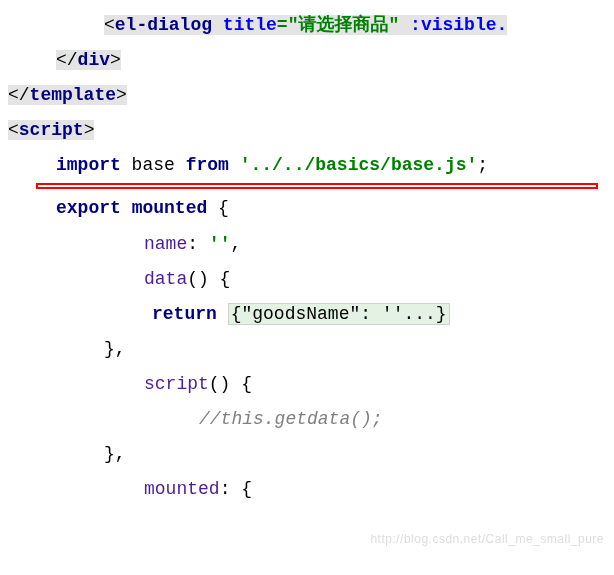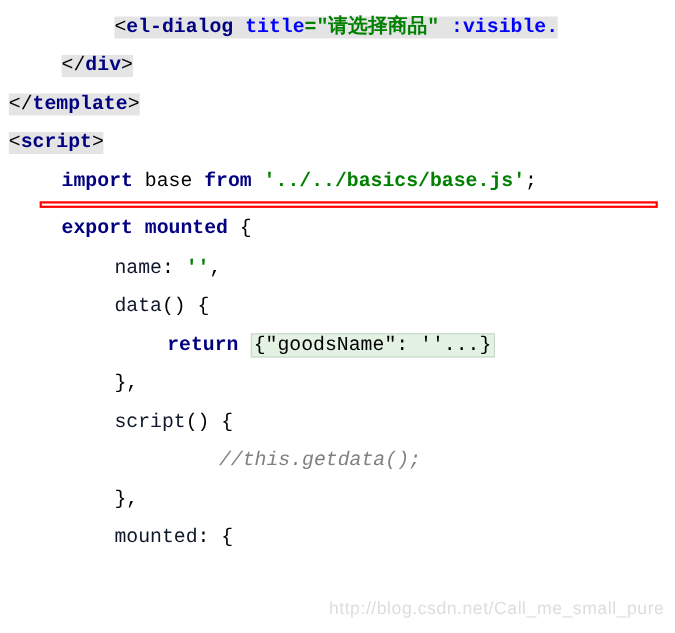--- a/index.html
+++ b/index.html
@@ -20,30 +20,30 @@
     .indent-3 { padding-left: 144px; }
     .punct { color: #000000; }
     .tag-name { color: #000080; font-weight: bold; }
     .attr-name { color: #0000ff; font-weight: bold; }
     .attr-val { color: #008000; font-weight: bold; }
     .hl-gray { background: #e4e4e4; }
     .hl-green { background: #e3f2e3; }
     .kw { color: #000080; font-weight: bold; }
     .string { color: #008000; font-weight: bold; }
     .ident { color: #000000; }
-    .prop { color: #0f172a; }
+    .prop { color: #4c1d95; margin-left: 40px; }
     .italic-var { color: #660e7a; font-style: italic; }
     .comment { color: #808080; font-style: italic; margin-left: 47px; }
     .watermark {
       position: absolute;
       color: #dddddd;
       font-family: Arial, sans-serif;
-      font-size: 16px;
+      font-size: 12px;
       font-style: normal;
-      bottom: 6px;
+      bottom: 24px;
       right: 10px;
       letter-spacing: 0.5px;
     }
     .red-box {
       border: 2px solid #ff0000;
       margin: 0px 8px 2px 28px;
       padding: 0px 0 2px 18px;
     }
     .fold-box {
       border: 1px solid #c8d6c8;

